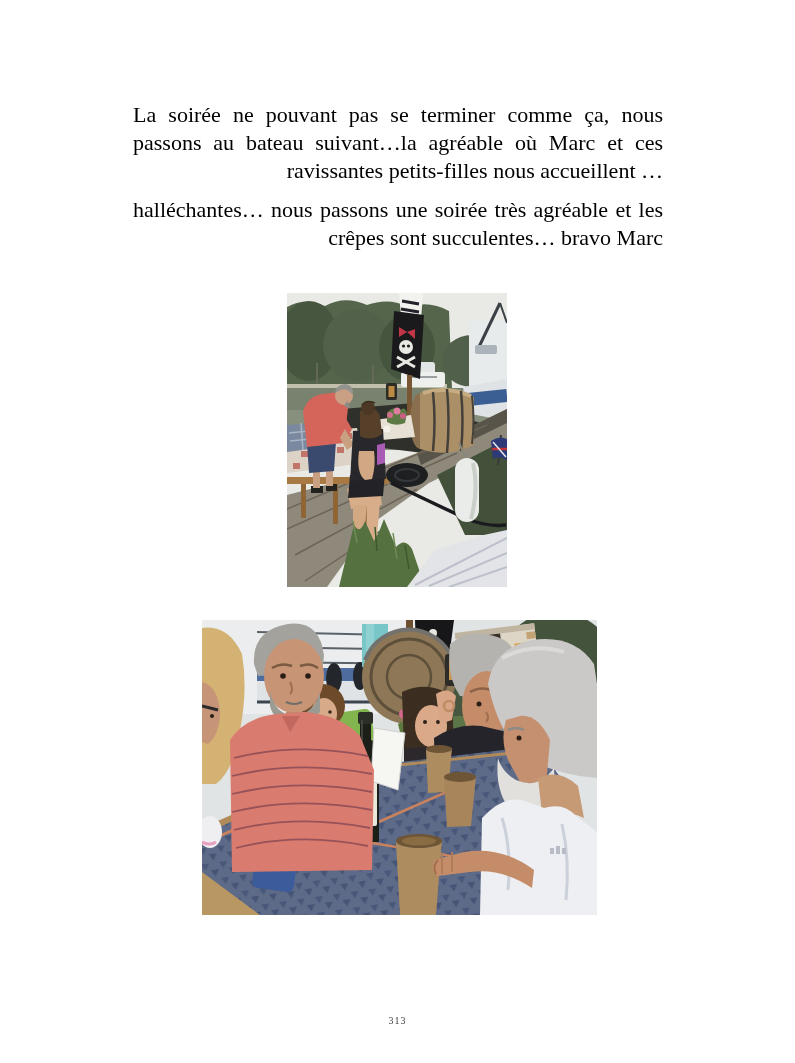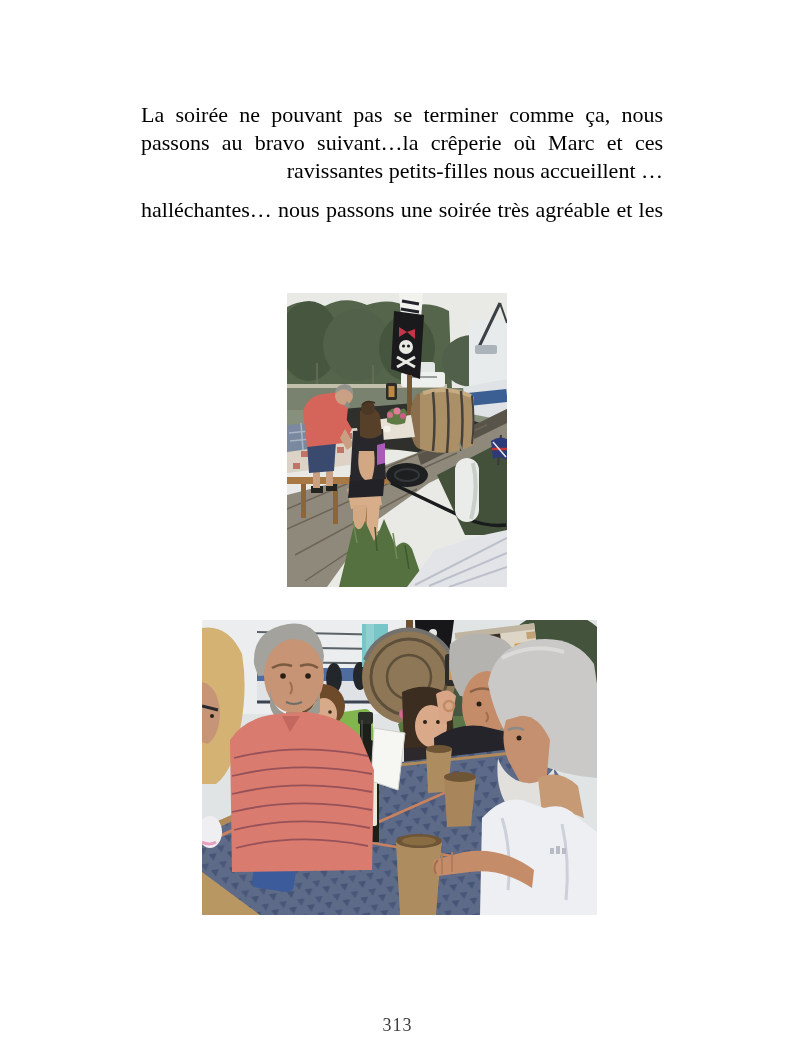--- a/index.html
+++ b/index.html
@@ -9,45 +9,46 @@
   }
   .page {
     position: relative; width: 795px; height: 1063px;
     background: #ffffff; overflow: hidden;
   }
   .text-block {
     position: absolute; left: 133px; top: 101px; width: 530px;
     color: #000000; font-size: 22px; line-height: 28px;
   }
   .para { margin: 0 0 11px 0; }
-  .tline { display: block; text-align: justify; text-align-last: justify; margin-left: 8px; }
+  .tline { display: block; text-align: justify; text-align-last: justify; }
   .tline.last { text-align: right; text-align-last: auto; }
   figure.photo { position: absolute; margin: 0; padding: 0; }
   figure.photo svg { display: block; }
   #photo1 { left: 287px; top: 293px; width: 220px; height: 294px; }
   #photo2 { left: 202px; top: 620px; width: 395px; height: 295px; }
   .page-number {
     position: absolute; left: 0; right: 0; top: 1015px;
-    text-align: center; font-size: 18px; color: #3d3d3d;
+    text-align: center; font-size: 10px; color: #3d3d3d;
     letter-spacing: 1px;
   }
 </style>
 </head>
 <body>
 
 <div class="page">
 
   <div class="text-block">
     <p class="para">
       <span class="tline">La soirée ne pouvant pas se terminer comme ça, nous</span>
-      <span class="tline">passons au bravo suivant…la crêperie où Marc et ces</span>
+      <span class="tline">passons au bateau suivant…la agréable où Marc et ces</span>
       <span class="tline last">ravissantes petits-filles nous accueillent …</span>
     </p>
     <p class="para">
       <span class="tline">halléchantes… nous passons une soirée très agréable et les</span>
+      <span class="tline last">crêpes sont succulentes… bravo Marc</span>
     </p>
   </div>
 
   <figure class="photo" id="photo1">
     <svg viewBox="0 0 220 294" width="220" height="294" xmlns="http://www.w3.org/2000/svg">
 
       <rect width="220" height="294" fill="#e9eae5"></rect>
 
       <path d="M0,14 Q18,4 38,13 Q58,2 80,12 Q102,4 122,14 Q142,7 162,18 L165,96 L0,98 Z" fill="#55654c"></path>
       <ellipse cx="22" cy="48" rx="30" ry="40" fill="#47573f"></ellipse>

